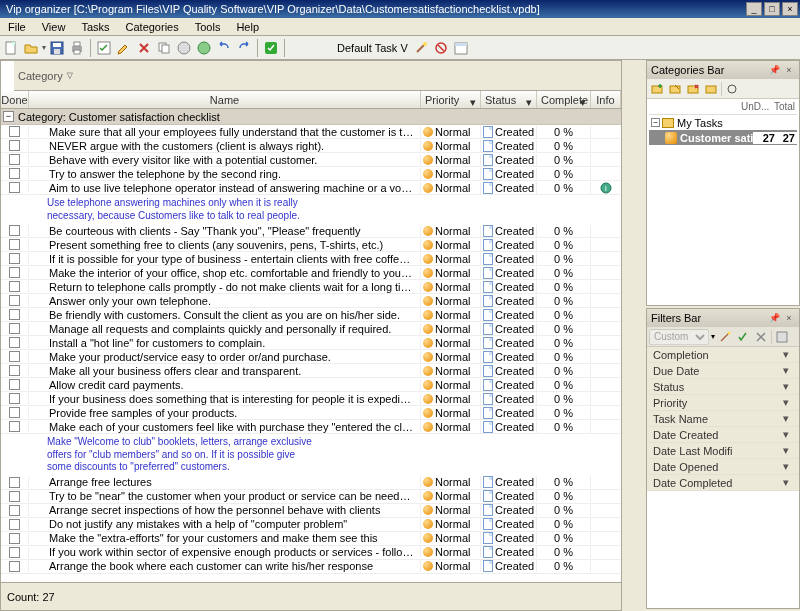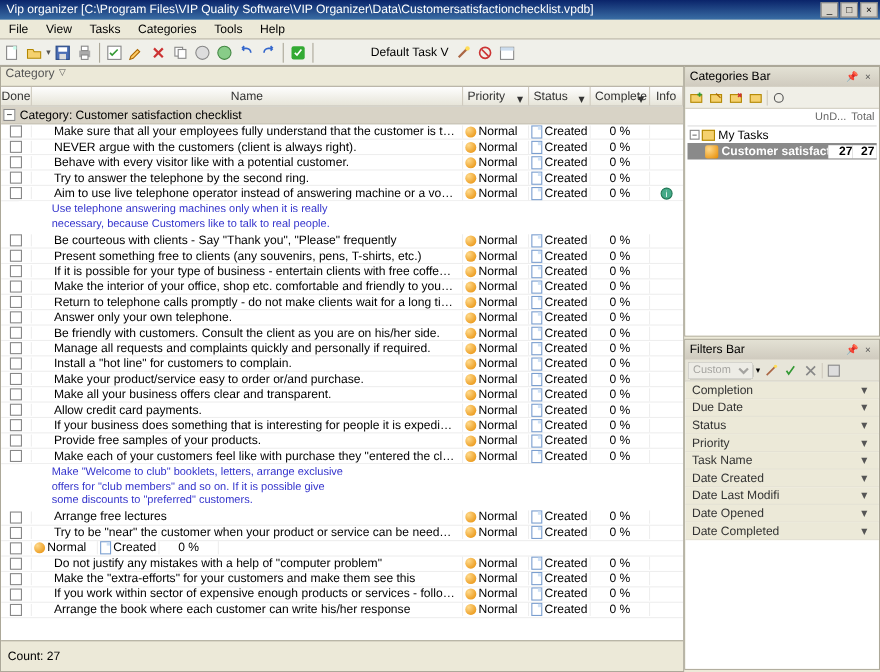--- a/index.html
+++ b/index.html
@@ -9,21 +9,21 @@
 .titlebar .winbtn { width: 16px; height: 14px; background: #d4d0c8; border: 1px solid #808080; margin-left: 2px; display: inline-flex; align-items: center; justify-content: center; color: #000; font-size: 9px; cursor: pointer; }
 .menubar { height: 18px; background: #ece9d8; display: flex; align-items: center; border-bottom: 1px solid #aca899; }
 .menubar .menuitem { padding: 2px 8px; cursor: pointer; }
 .toolbar { height: 24px; background: #f0f0ea; border-bottom: 1px solid #aca899; display: flex; align-items: center; padding: 0 2px; gap: 2px; }
 .tbicon { width: 18px; height: 18px; display: inline-flex; align-items: center; justify-content: center; cursor: pointer; border: 1px solid transparent; }
 .tbsep { width: 1px; height: 18px; background: #aca899; margin: 0 2px; }
 .tbdrop { font-size: 11px; padding: 1px 2px; min-width: 70px; margin-left: 46px; }
 .workspace { display: flex; height: calc(611px - 18px - 18px - 24px); }
 .leftpane { flex: 1; display: flex; flex-direction: column; border: 1px solid #aca899; background: #fff; min-width: 0; }
 .rightpane { width: 178px; display: flex; flex-direction: column; gap: 0; }
-.catheader { height: 18px; background: #ece9d8; border-bottom: 1px solid #aca899; display: flex; padding: 0 4px; font-size: 11px; color: #555; }
+.catheader { height: 30px; background: #ece9d8; border-bottom: 1px solid #aca899; display: flex; align-items: center; padding: 0 4px; font-size: 11px; color: #555; margin-left: 13px; }
 .gridhead { display: flex; height: 18px; background: linear-gradient(#fefefe,#e6e4d8); border-bottom: 1px solid #aca899; font-size: 11px; color: #333; }
 .gh { border-right: 1px solid #cfcabe; display: flex; align-items: center; padding: 0 4px; position: relative; cursor: pointer; }
 .gh.done { width: 28px; justify-content:center; }
 .gh.name { flex: 1; justify-content:center; }
 .gh.prio { width: 60px; }
 .gh.stat { width: 56px; }
 .gh.comp { width: 54px; }
 .gh.info { width: 30px; justify-content:center;text-align:center; }
 .gh .fdrop { position: absolute; right: 2px; width: 8px; height: 8px; }
 .gridbody { flex: 1; overflow-y: auto; overflow-x: hidden; background:#fff; }
@@ -35,21 +35,21 @@
 .row .c-name { flex: 1; padding: 0 6px 0 20px; white-space: nowrap; overflow: hidden; text-overflow: ellipsis; border-right:1px solid #eee; }
 .row .c-prio { width: 60px; display:flex; align-items:center; gap:2px; padding-left:2px; border-right:1px solid #eee; }
 .row .c-stat { width: 56px; display:flex; align-items:center; gap:2px; padding-left:2px; border-right:1px solid #eee; }
 .row .c-comp { width: 54px; text-align:center; border-right:1px solid #eee; }
 .row .c-info { width: 30px; display:flex; justify-content:center; }
 .chk { width: 11px; height: 11px; border: 1px solid #888; background:#fff; cursor:pointer; }
 .pball { width:10px; height:10px; border-radius:50%; background: radial-gradient(circle at 30% 30%, #ffd98a, #e68a00); }
 .docicon { width:10px; height:12px; background:#fff; border:1px solid #7a9ecf; position:relative; }
 .docicon::before { content:""; position:absolute; top:0; right:0; width:3px; height:3px; background:#cfe1f5; }
 .statusbar { height: 28px; background:#ece9d8; border-top:1px solid #aca899; display:flex; align-items:center; padding: 0 6px; font-size:11px; }
-.panel { border:1px solid #aca899; background:#ece9d8; margin-bottom:2px; display:flex; flex-direction:column; }
+.panel { border:1px solid #aca899; background:#ece9d8; margin-bottom:2px; display:flex; flex-direction:column;margin-left:24px; }
 .panel-title { height: 18px; background: linear-gradient(#e3e1d4,#cfcabe); display:flex; align-items:center; padding: 0 4px; font-size:11px; }
 .panel-title .spacer { flex:1; }
 .panel-title .pbtn { width:12px; height:12px; cursor:pointer; margin-left:2px; display:inline-flex; align-items:center; justify-content:center; font-size:9px; color:#555; }
 .panel-tb { height: 20px; background:#f0efe7; border-bottom:1px solid #cfcabe; display:flex; align-items:center; padding: 0 2px; gap:2px; }
 .mini-icon { width:16px; height:16px; display:inline-flex; align-items:center; justify-content:center; cursor:pointer; border:1px solid transparent; }
 .cat-body { background:#fff; flex:1; padding:2px; font-size:11px; }
 .cat-head { display:flex; height:14px; font-size:10px; color:#666; border-bottom:1px solid #ddd; }
 .cat-head .ch1 { flex:1; }
 .cat-head .ch2 { width:28px; text-align:right; padding-right:2px; }
 .cat-head .ch3 { width:28px; text-align:right; padding-right:2px; }
@@ -571,20 +571,21 @@
             <span class="docicon"></span>
             <span>Created</span>
           </div>
           <div class="c-comp">0 %</div>
           <div class="c-info"></div>
         </div>
         <div class="row">
           <div class="c-done">
             <span class="chk"></span>
           </div>
+          <div class="c-name">Arrange secret inspections of how the personnel behave with clients</div>
           <div class="c-prio">
             <span class="pball"></span>
             <span>Normal</span>
           </div>
           <div class="c-stat">
             <span class="docicon"></span>
             <span>Created</span>
           </div>
           <div class="c-comp">0 %</div>
           <div class="c-info"></div>

